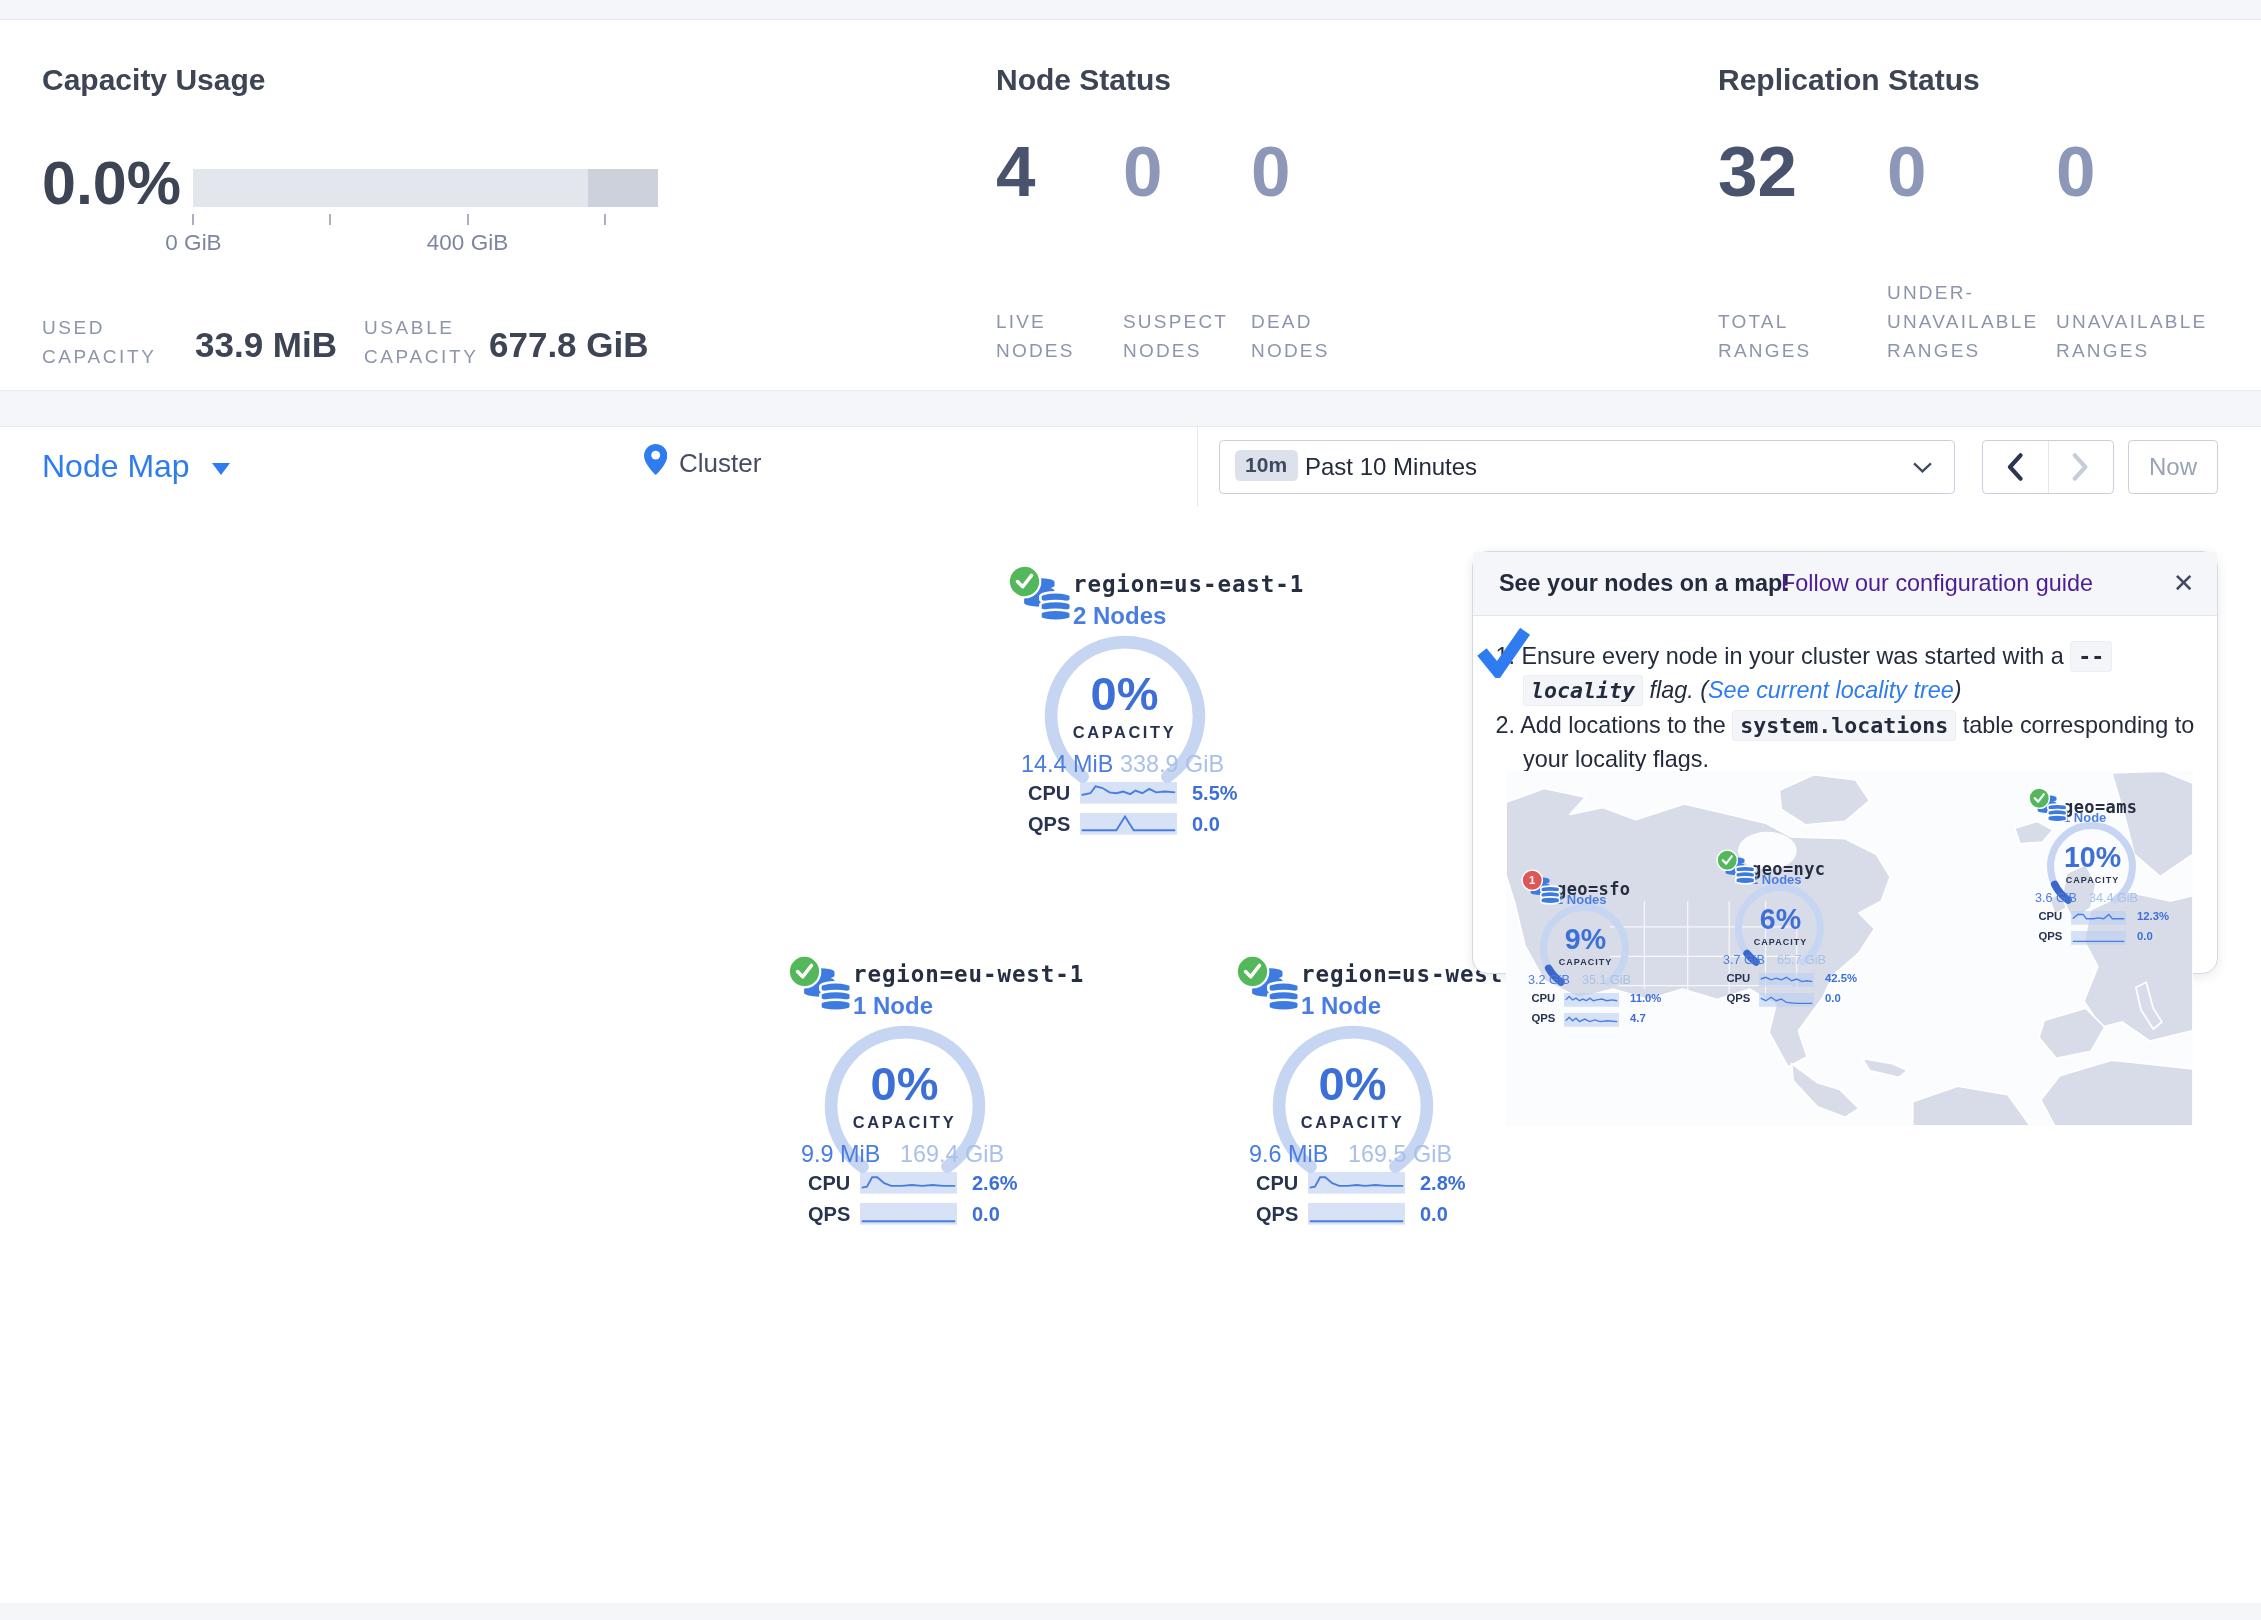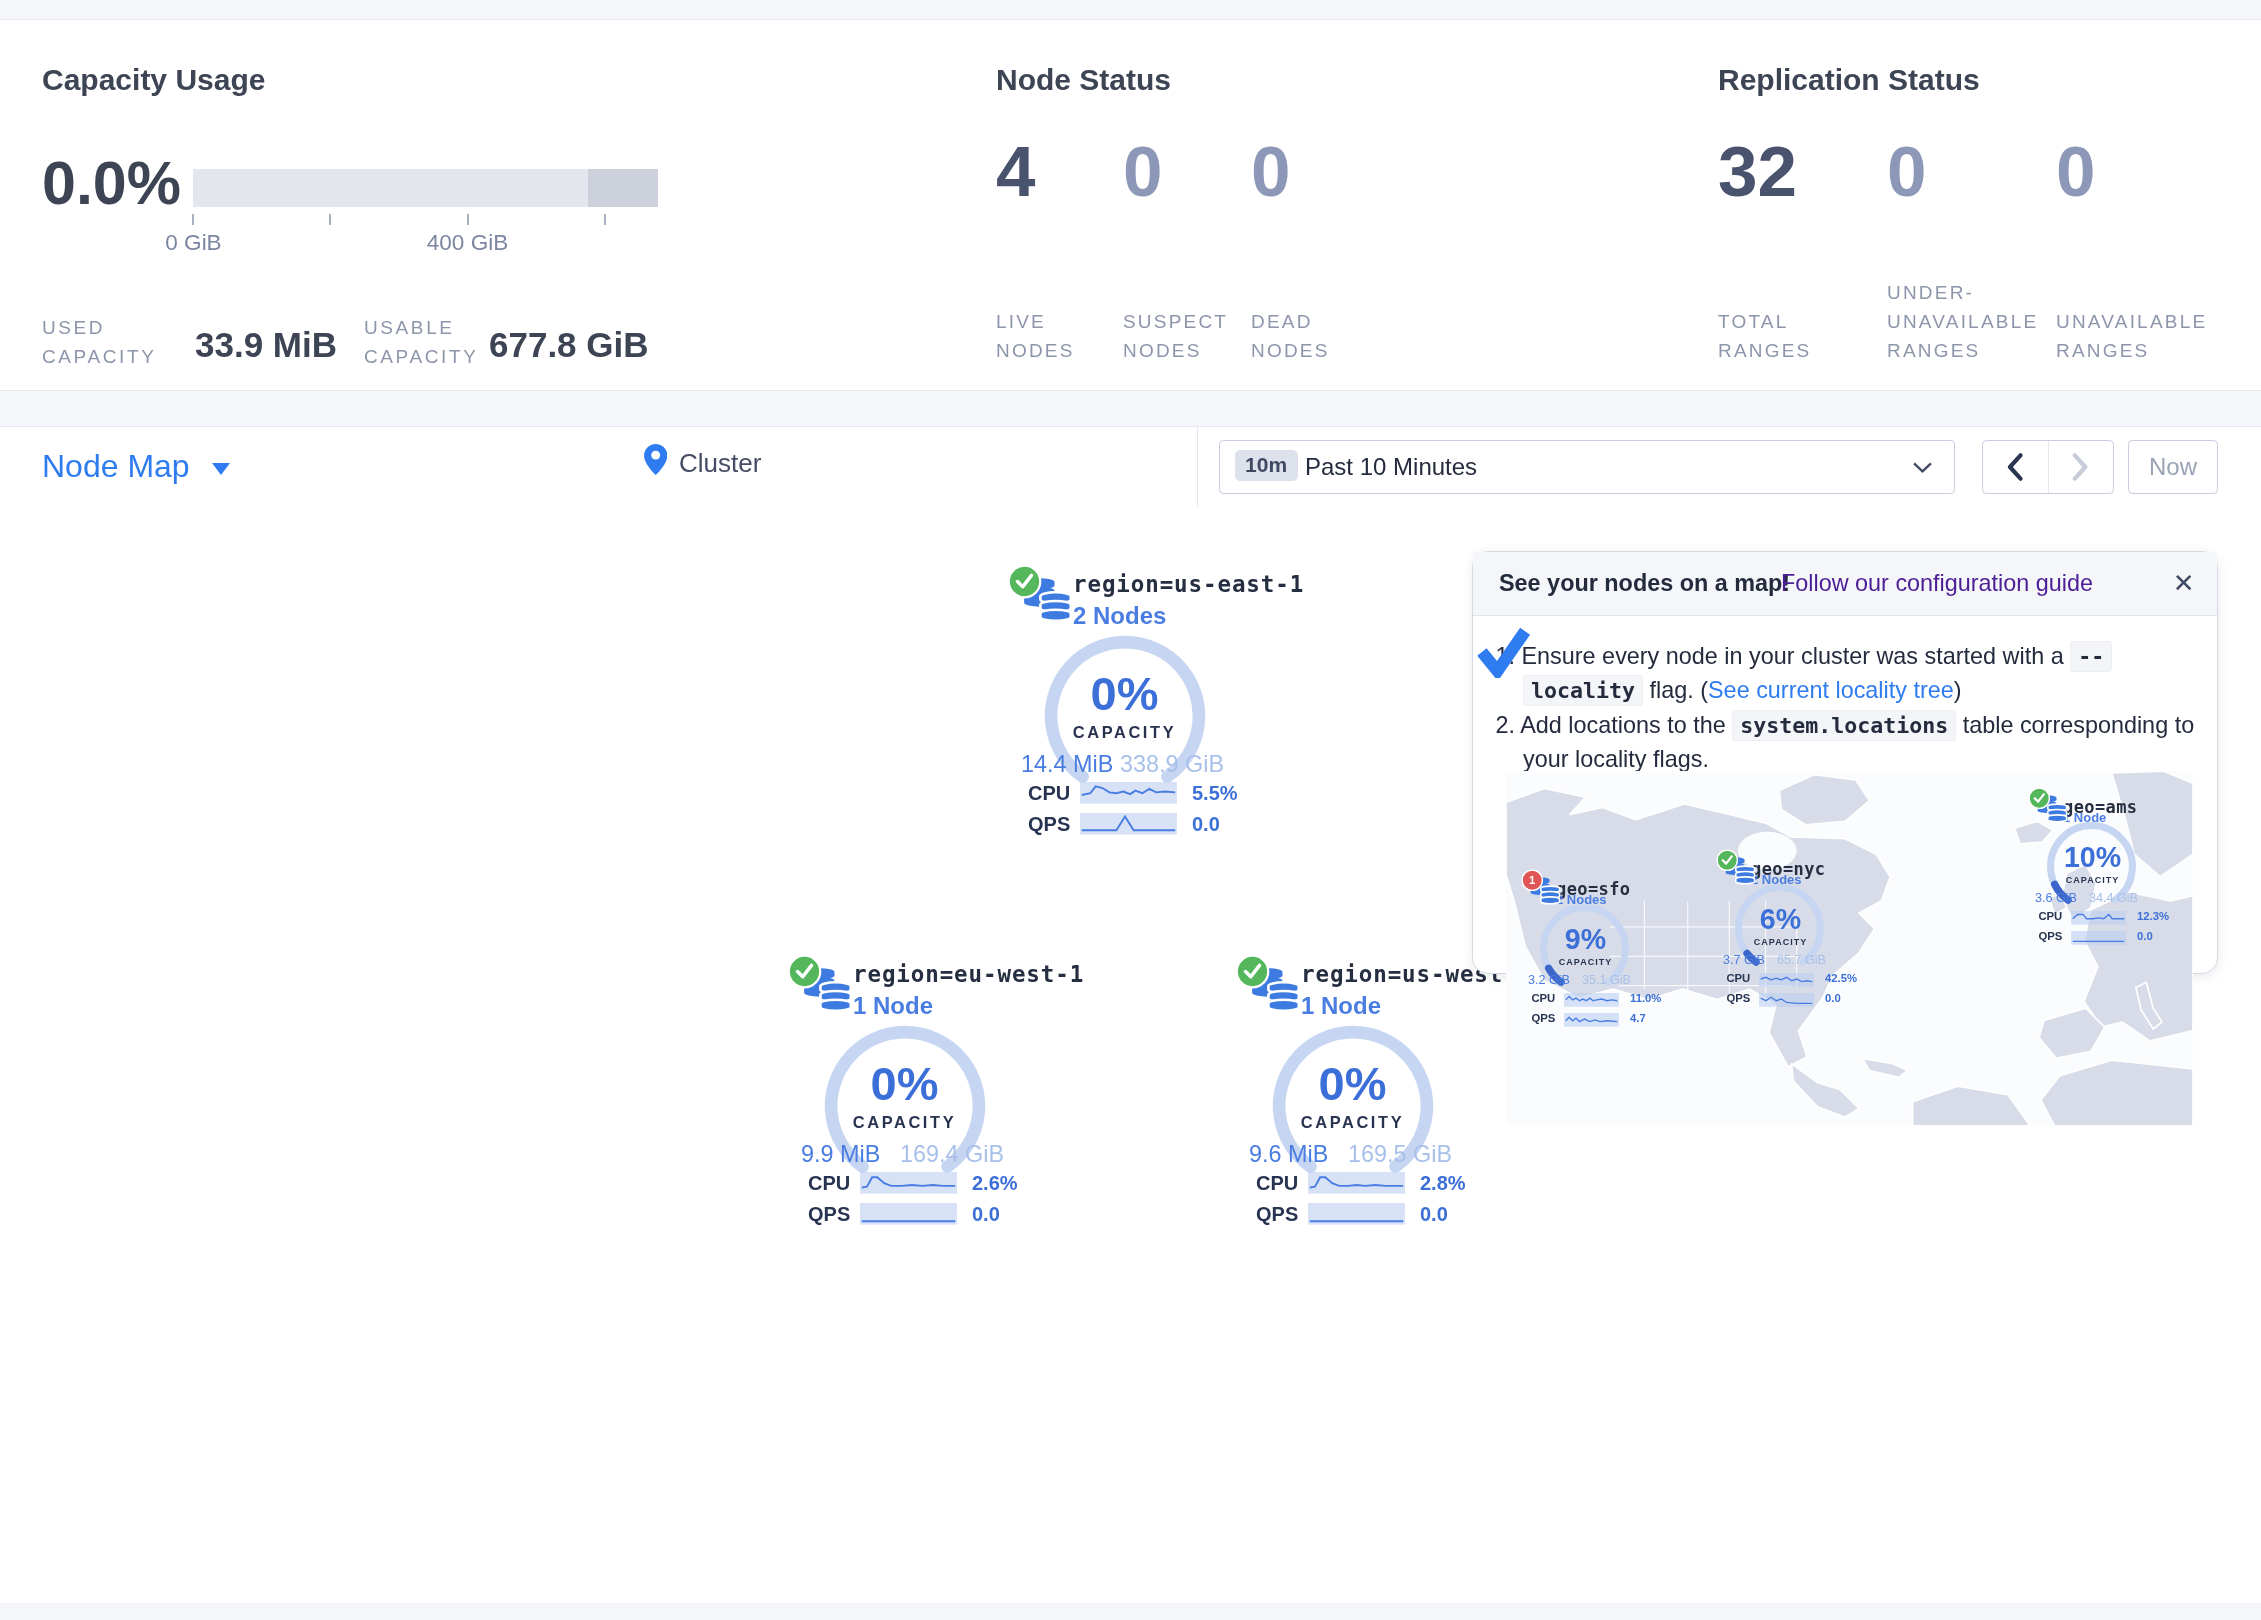--- a/index.html
+++ b/index.html
@@ -303,21 +303,21 @@
     <div id="popup-header">
       <span id="popup-title">See your nodes on a map!</span>
       <span id="popup-link">Follow our configuration guide</span>
       <span id="popup-close">✕</span>
     </div>
     <svg id="big-check" width="57" height="52" viewBox="0 0 66 60">
       <polyline points="8,30 26,52 58,6" fill="none" stroke="#2e7cf0" stroke-width="14"></polyline>
     </svg>
     <div id="popup-lines">
         <div class="popup-line" style="left: 22.5px; top: 87px;"><span>1. Ensure every node in your cluster was started with a </span><span class="code">--</span></div>
-        <div class="popup-line" style="left: 50px; top: 121px;"><span class="code">locality</span><span> flag. (</span><span class="link">See current locality tree</span><span>)</span></div>
+        <div class="popup-line" style="left: 50px; top: 121px; font-style: italic;"><span class="code">locality</span><span> flag. (</span><span class="link">See current locality tree</span><span>)</span></div>
         <div class="popup-line" style="left: 22.5px; top: 156px;"><span>2. Add locations to the </span><span class="code">system.locations</span><span> table corresponding to</span></div>
         <div class="popup-line" style="left: 50px; top: 190px;"><span>your locality flags.</span></div>
       </div>
 
     <div id="map-wrap">
       <svg width="687" height="355" viewBox="0 0 794 410">
         <g fill="#d7dce8" stroke="#ffffff" stroke-width="2" stroke-linejoin="round">
 
           <path d="M316,22 L356,4 404,10 420,34 392,58 346,62 318,44 z"></path>
 

